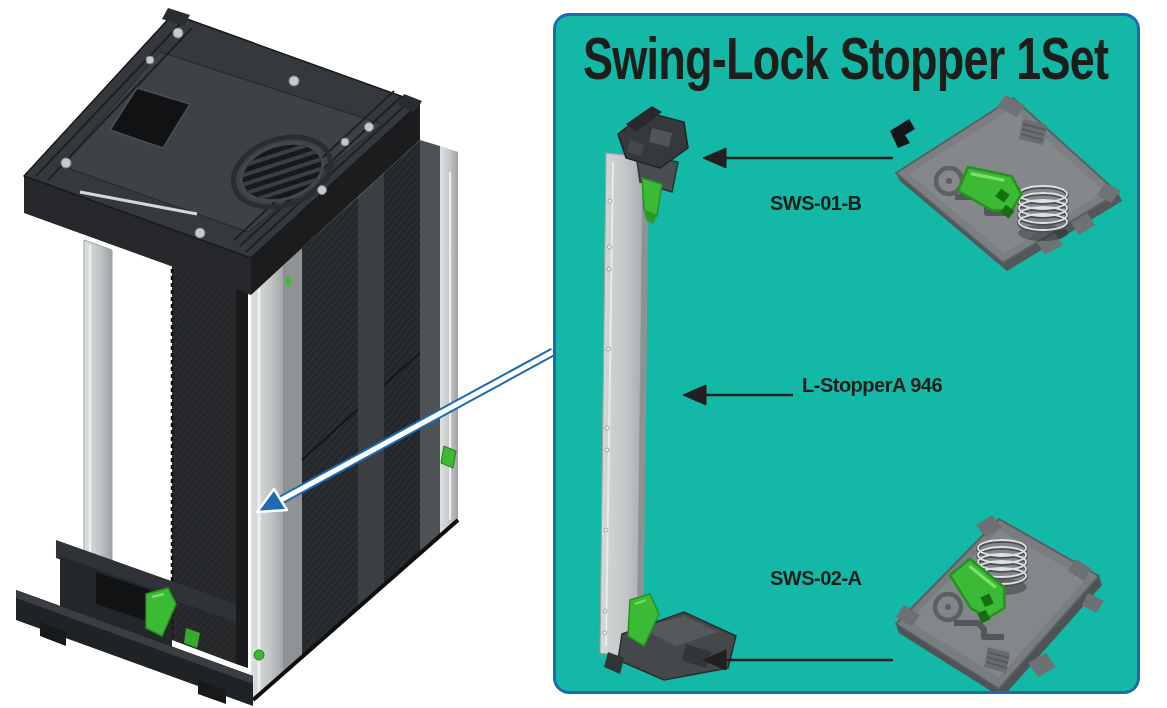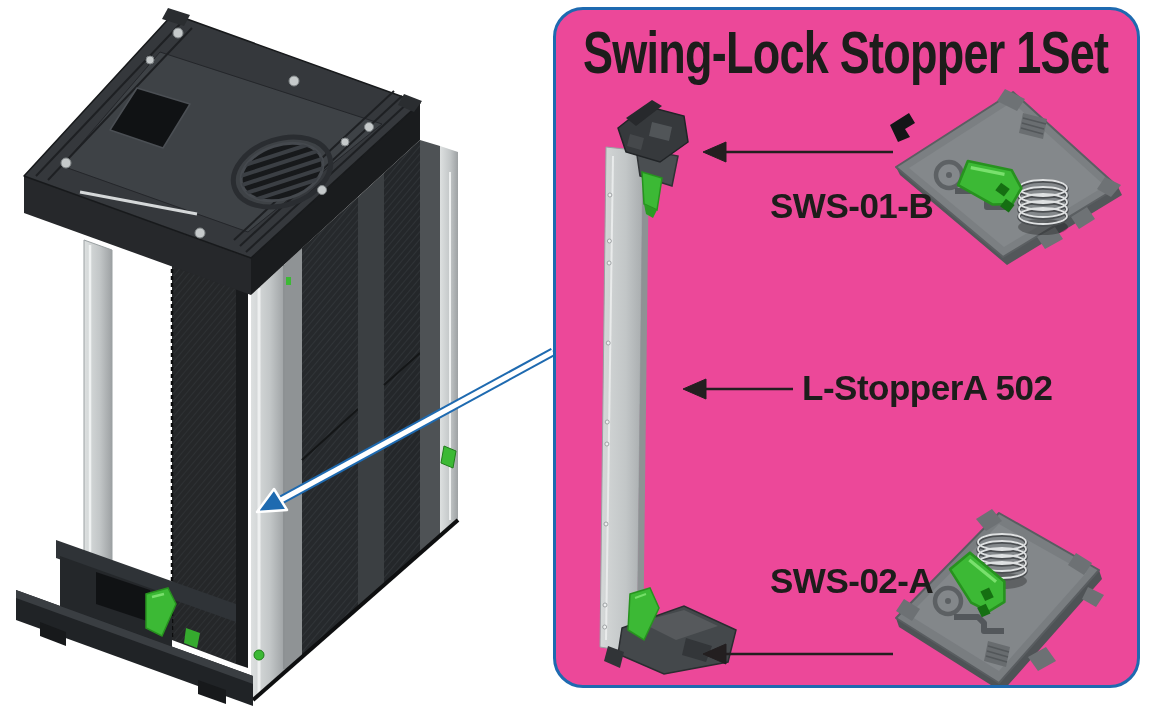--- a/index.html
+++ b/index.html
@@ -3,31 +3,31 @@
 <meta charset="utf-8">
 <style>
   html,body{margin:0;padding:0;background:#ffffff;}
   .stage{
     position:relative;width:1167px;height:708px;background:#ffffff;
     overflow:hidden;font-family:"Liberation Sans",sans-serif;color:#1d1d1b;
   }
   .stage svg{display:block;}
   #rack-svg{position:absolute;left:0;top:0;}
   .callout{
-    position:absolute;left:553px;top:7px;width:581px;height:675px;
-    border:3px solid #1e6ab0;border-radius:30px;background:#ec4899;
+    position:absolute;left:553px;top:13px;width:581px;height:675px;
+    border:3px solid #1e6ab0;border-radius:16px;background:#14b8a6;
   }
   .callout-art{position:absolute;left:0;top:0;width:581px;height:675px;}
   .callout-title{
     position:absolute;left:27px;top:10px;font-size:60px;font-weight:bold;
     letter-spacing:-1px;white-space:nowrap;color:#1d1d1b;
     transform:scaleX(0.75);transform-origin:left top;line-height:1.1;
   }
   .part-label{
-    position:absolute;font-size:35px;font-weight:bold;letter-spacing:-0.5px;
+    position:absolute;font-size:20px;font-weight:bold;letter-spacing:-0.5px;
     color:#1d1d1b;white-space:nowrap;
   }
   .lb-b{left:214px;top:176px;}
   .lb-l{left:246px;top:358px;}
   .lb-a{left:214px;top:551px;}
 </style>
 </head>
 <body>
 
 <div class="stage">
@@ -274,17 +274,17 @@
         </g>
         <g>
           <line x1="337" y1="644" x2="165" y2="644" stroke-width="2.5"></line>
           <polygon points="147,644 170,634 170,654"></polygon>
         </g>
       </g>
     </svg>
 
     <div class="callout-title">Swing-Lock Stopper 1Set</div>
     <div class="part-label lb-b">SWS-01-B</div>
-    <div class="part-label lb-l">L-StopperA 502</div>
+    <div class="part-label lb-l">L-StopperA 946</div>
     <div class="part-label lb-a">SWS-02-A</div>
   </div>
 
 </div>
 
 </body></html>

